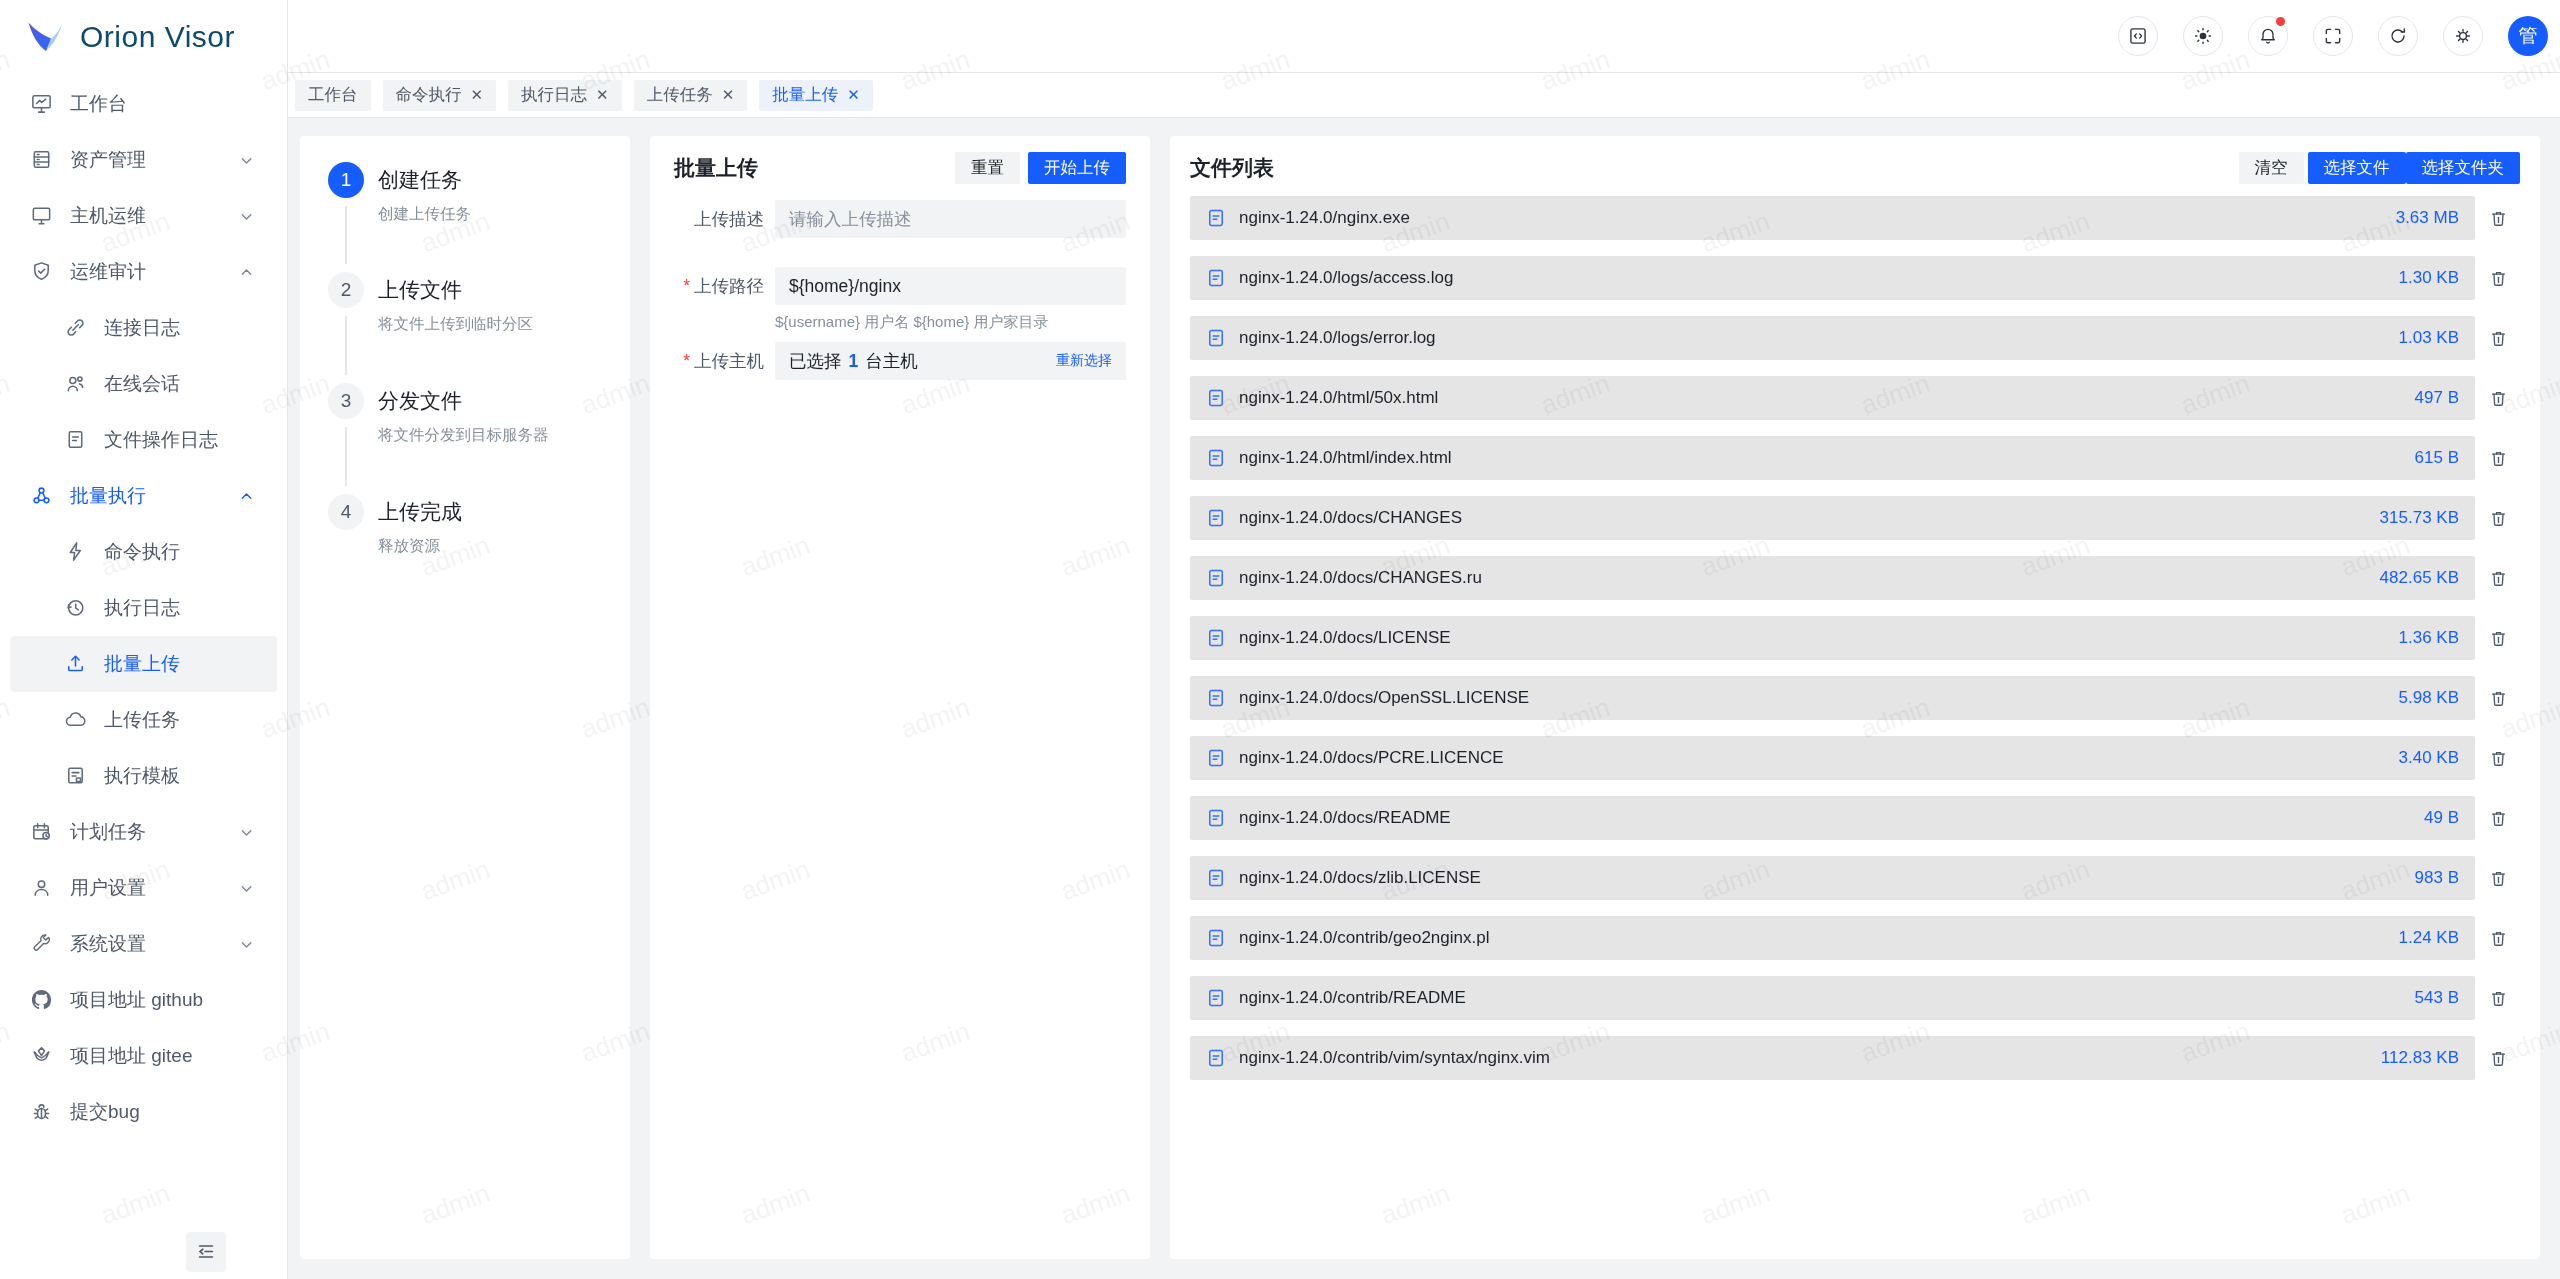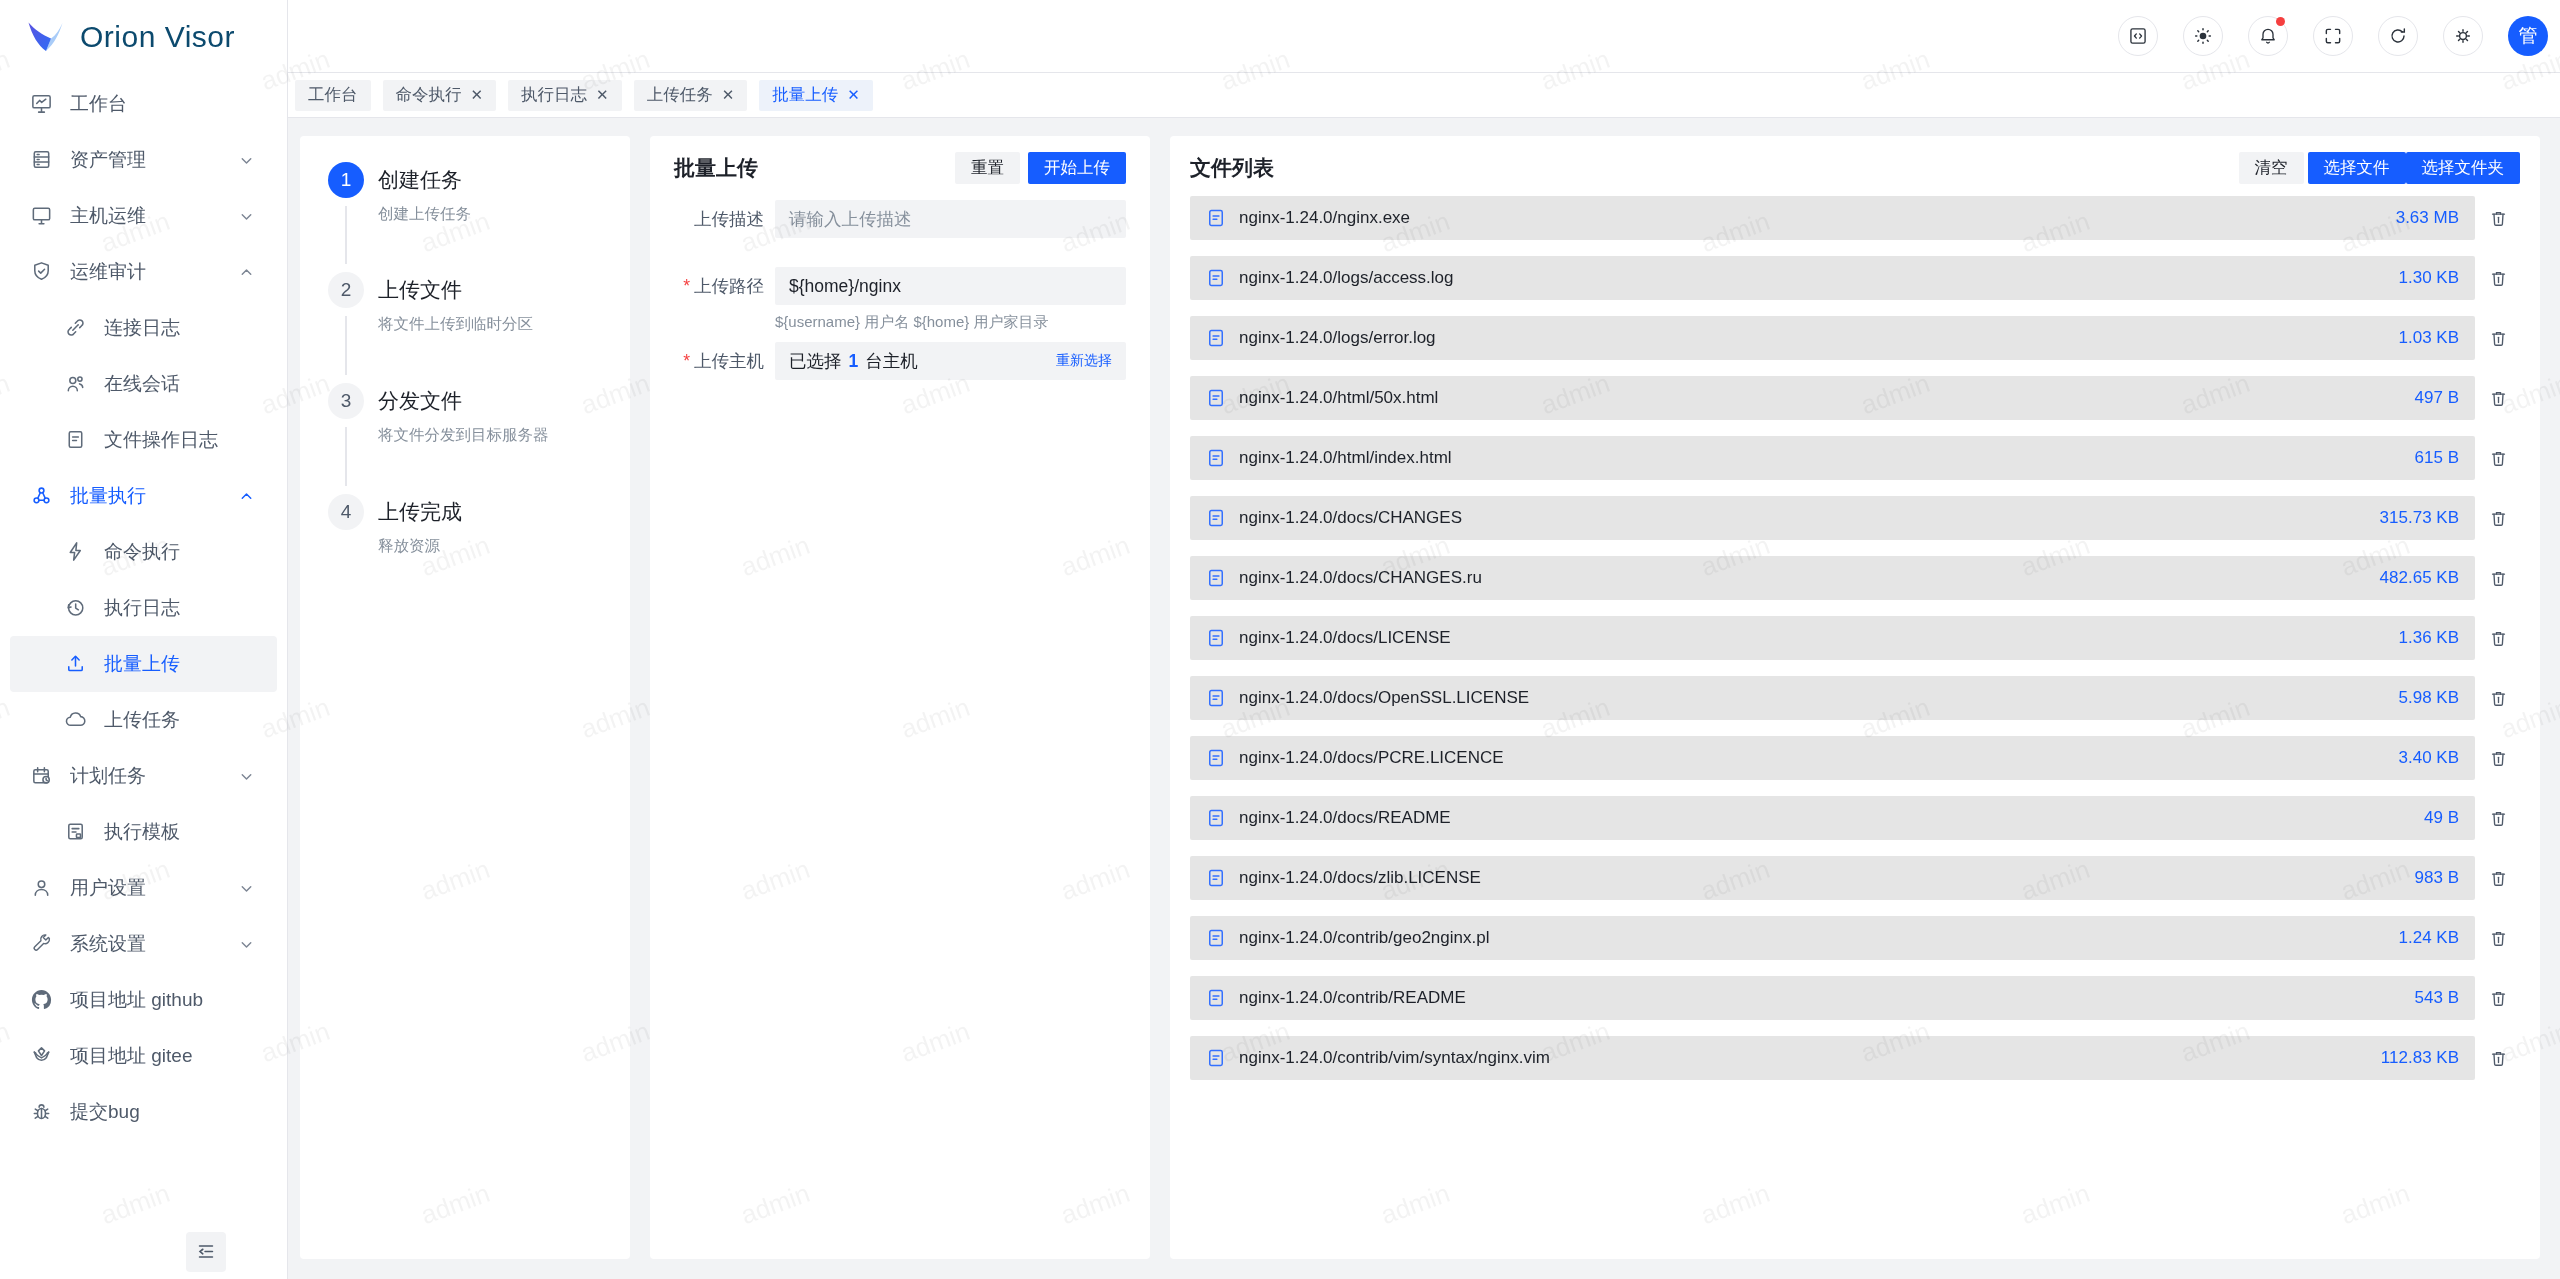--- a/index.html
+++ b/index.html
@@ -251,45 +251,45 @@
         <span>批量上传</span>
       </div>
       <div class="menu-item child">
         <span class="mi-icon">
           <svg width="23" height="23" viewBox="0 0 24 24" fill="none" stroke="currentColor" stroke-width="1.6" stroke-linecap="round" stroke-linejoin="round">
             <path d="M7 18a4.2 4.2 0 0 1-.4-8.4A5.6 5.6 0 0 1 17.4 9a4.5 4.5 0 0 1-.4 9H7z"></path>
           </svg>
         </span>
         <span>上传任务</span>
       </div>
+      <div class="menu-item child">
+        <span class="mi-icon">
+          <svg width="23" height="23" viewBox="0 0 24 24" fill="none" stroke="currentColor" stroke-width="1.6" stroke-linecap="round" stroke-linejoin="round">
+            <rect x="5" y="4.5" width="14" height="15" rx="1.5"></rect>
+            <path d="M8.5 9h7M8.5 12.5h4"></path>
+            <rect x="13" y="14.7" width="4.2" height="3.6" rx="0.6"></rect>
+          </svg>
+        </span>
+        <span>执行模板</span>
+      </div>
       <div class="menu-item">
         <span class="mi-icon">
           <svg width="23" height="23" viewBox="0 0 24 24" fill="none" stroke="currentColor" stroke-width="1.6" stroke-linecap="round" stroke-linejoin="round">
             <rect x="4" y="6" width="15" height="13.5" rx="1.5"></rect>
             <path d="M8 4v4M15 4v4M4 10.5h15"></path>
             <circle cx="16.8" cy="16.4" r="3.3" fill="#fff"></circle>
             <path d="M16.8 14.8v1.7l1.2.8"></path>
           </svg>
         </span>
         <span>计划任务</span>
         <span class="chev">
           <svg width="17" height="17" viewBox="0 0 24 24" fill="none" stroke="currentColor" stroke-width="2" stroke-linecap="round" stroke-linejoin="round">
             <path d="m6 9.5 6 6 6-6"></path>
           </svg>
         </span>
-      </div>
-      <div class="menu-item child">
-        <span class="mi-icon">
-          <svg width="23" height="23" viewBox="0 0 24 24" fill="none" stroke="currentColor" stroke-width="1.6" stroke-linecap="round" stroke-linejoin="round">
-            <rect x="5" y="4.5" width="14" height="15" rx="1.5"></rect>
-            <path d="M8.5 9h7M8.5 12.5h4"></path>
-            <rect x="13" y="14.7" width="4.2" height="3.6" rx="0.6"></rect>
-          </svg>
-        </span>
-        <span>执行模板</span>
       </div>
       <div class="menu-item">
         <span class="mi-icon">
           <svg width="23" height="23" viewBox="0 0 24 24" fill="none" stroke="currentColor" stroke-width="1.6" stroke-linecap="round" stroke-linejoin="round">
             <circle cx="12" cy="8.6" r="3.4"></circle>
             <path d="M5.5 20c0-3.6 2.9-6 6.5-6s6.5 2.4 6.5 6"></path>
           </svg>
         </span>
         <span>用户设置</span>
         <span class="chev">

